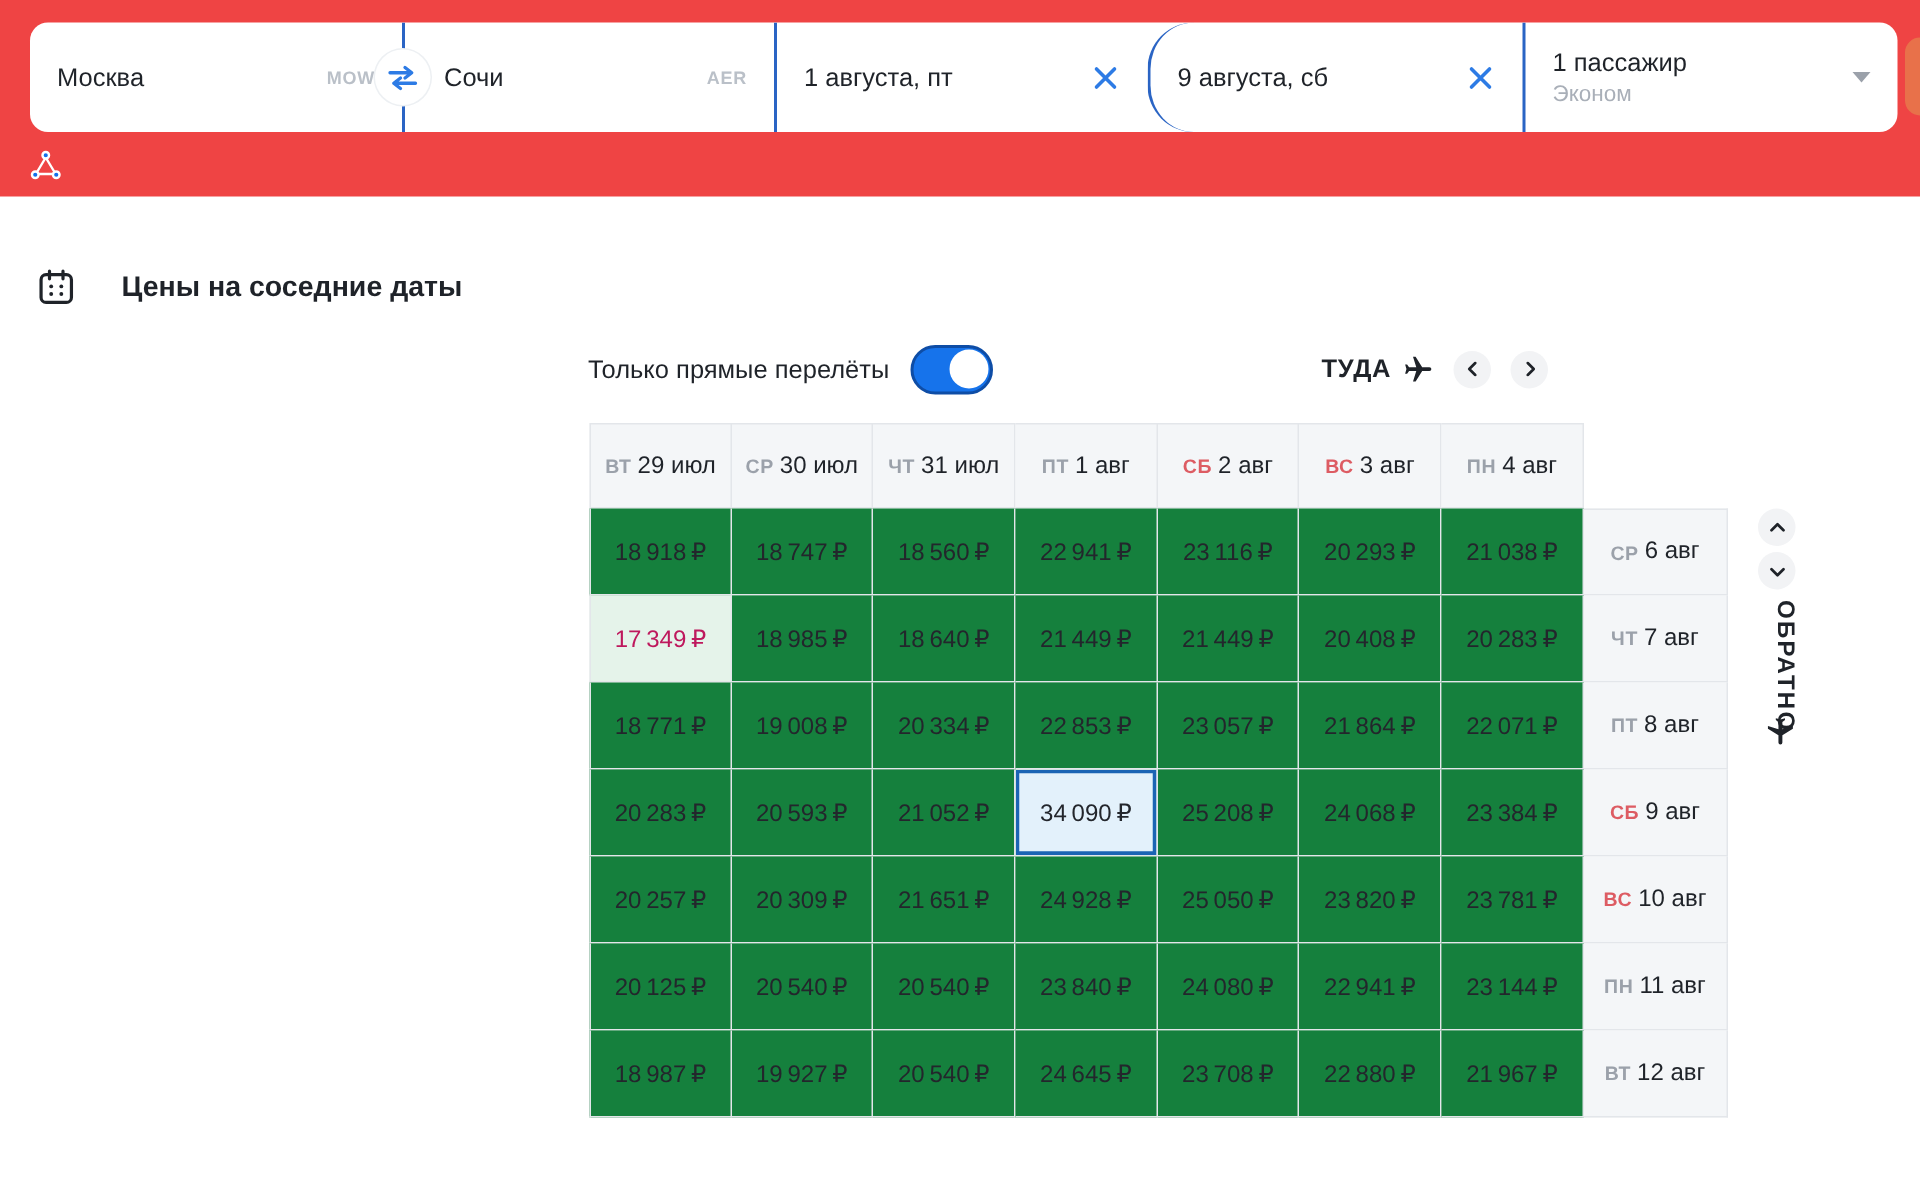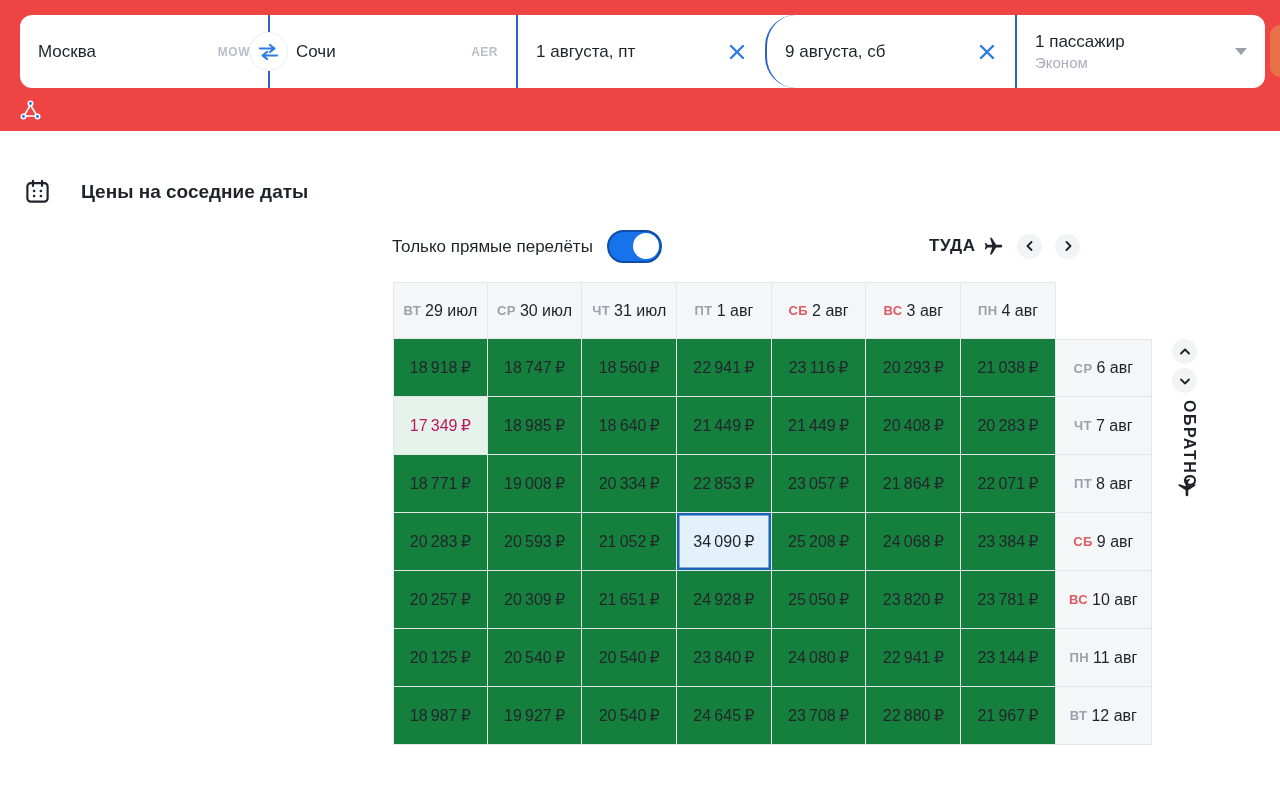--- a/index.html
+++ b/index.html
@@ -48,21 +48,21 @@
   .direct-wrap { position:absolute; left:392px; top:230px; display:flex; align-items:center; gap:14px; height:33px; }
   .direct-label { font-size:17px; color:#1F2329; }
   .toggle {
     width:55px; height:33px; border-radius:17px; background:#1673EB;
     border:2.5px solid #0E4DA6; position:relative; cursor:pointer;
   }
   .toggle .knob {
     position:absolute; right:1px; top:1px; width:26px; height:26px; border-radius:50%;
     background:#fff;
   }
-  .tuda { position:absolute; left:929px; top:232px; display:flex; align-items:center; gap:8px; height:28px; }
+  .tuda { position:absolute; left:881px; top:232px; display:flex; align-items:center; gap:8px; height:28px; }
   .tuda-label { font-size:17px; font-weight:700; letter-spacing:0.5px; color:#1F2329; }
   .navbtn {
     width:25px; height:25px; border-radius:50%; background:#F2F3F5;
     display:flex; align-items:center; justify-content:center; cursor:pointer;
   }
   .tuda .navbtn { margin-left:5px; }
   
   .grid {
     position:absolute; left:393px; top:282px;
     display:grid;

